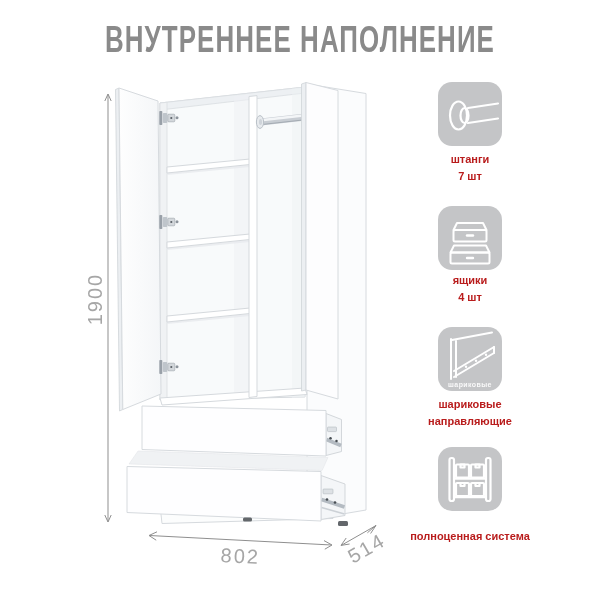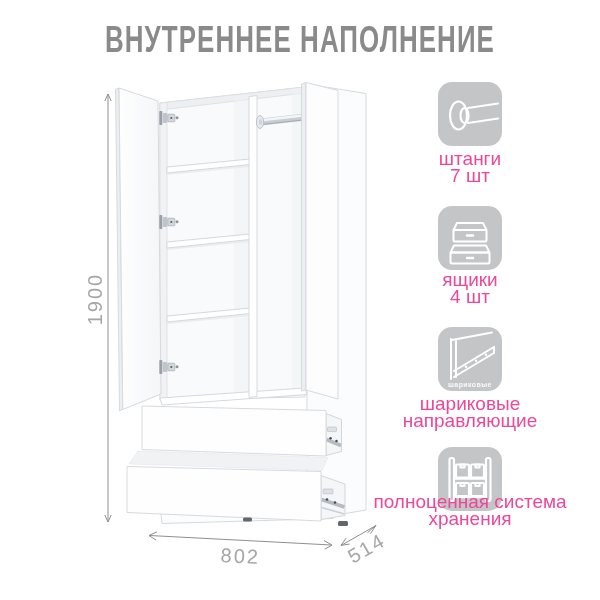--- a/index.html
+++ b/index.html
@@ -17,21 +17,21 @@
   }
   .scene{position:absolute;left:0;top:0;width:600px;height:600px;}
   .dim-text{fill:#a6a6a6;font-size:20px;letter-spacing:2px;font-family:"Liberation Sans",sans-serif;}
   .tile{
     position:absolute;left:438px;width:64px;height:64px;
     background:#c4c5c7;border-radius:14px;
   }
   .tile svg{position:absolute;inset:0;width:64px;height:64px;}
   .feat-label{
     position:absolute;left:350px;width:240px;text-align:center;
-    font-size:19px;line-height:16.5px;color:#ec4899;
+    font-size:11px;line-height:16.5px;color:#b91c1c;font-weight:bold;
   }
   .icon-caption{
     font-family:"Liberation Sans",sans-serif;font-size:7px;font-weight:700;
     fill:#ffffff;opacity:.9;letter-spacing:.4px;
   }
 </style>
 </head>
 <body>
 
 <div class="stage">
@@ -225,19 +225,18 @@
           <rect x="33" y="17.5" width="13" height="13" rx="1"></rect>
           <rect x="22.5" y="17.5" width="4" height="3"></rect>
           <rect x="37.5" y="17.5" width="4" height="3"></rect>
           <rect x="18" y="36" width="13" height="13" rx="1"></rect>
           <rect x="33" y="36" width="13" height="13" rx="1"></rect>
           <rect x="22.5" y="36" width="4" height="3"></rect>
           <rect x="37.5" y="36" width="4" height="3"></rect>
         </g>
       </svg>
     </div>
-    <div class="feat-label" style="top:494px">
+    <div class="feat-label" style="top:528px">
       <div>полноценная система</div>
-      <div>хранения</div>
     </div>
 
   </div>
 </div>
 
 </body></html>

